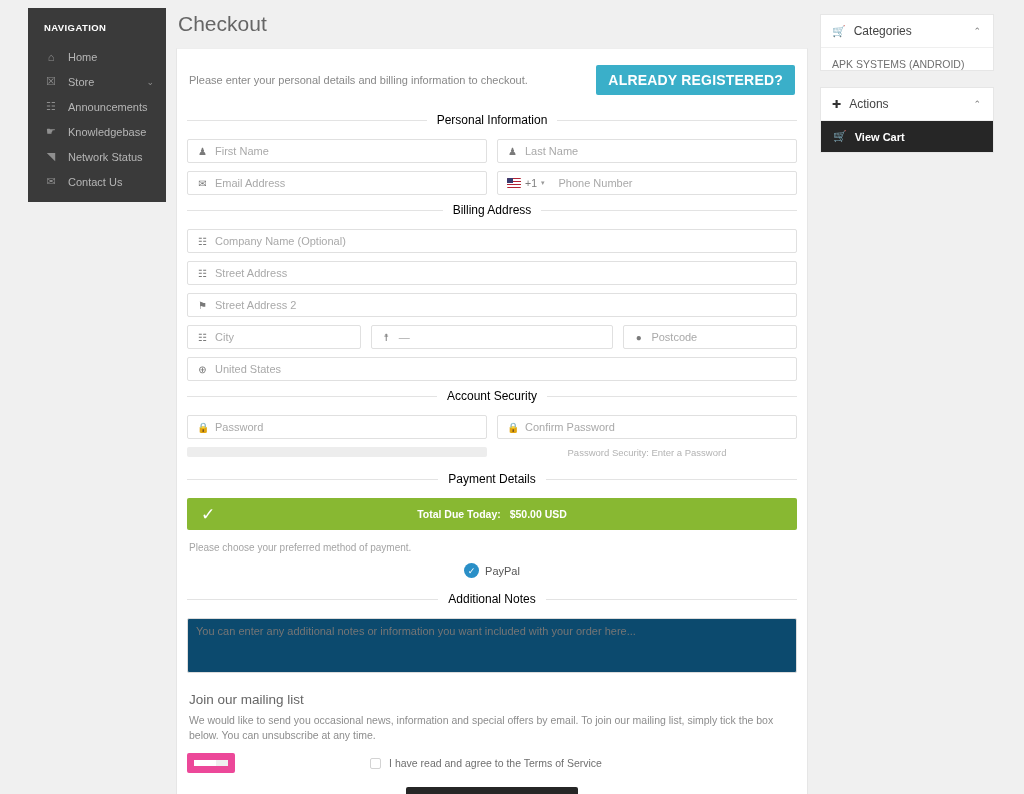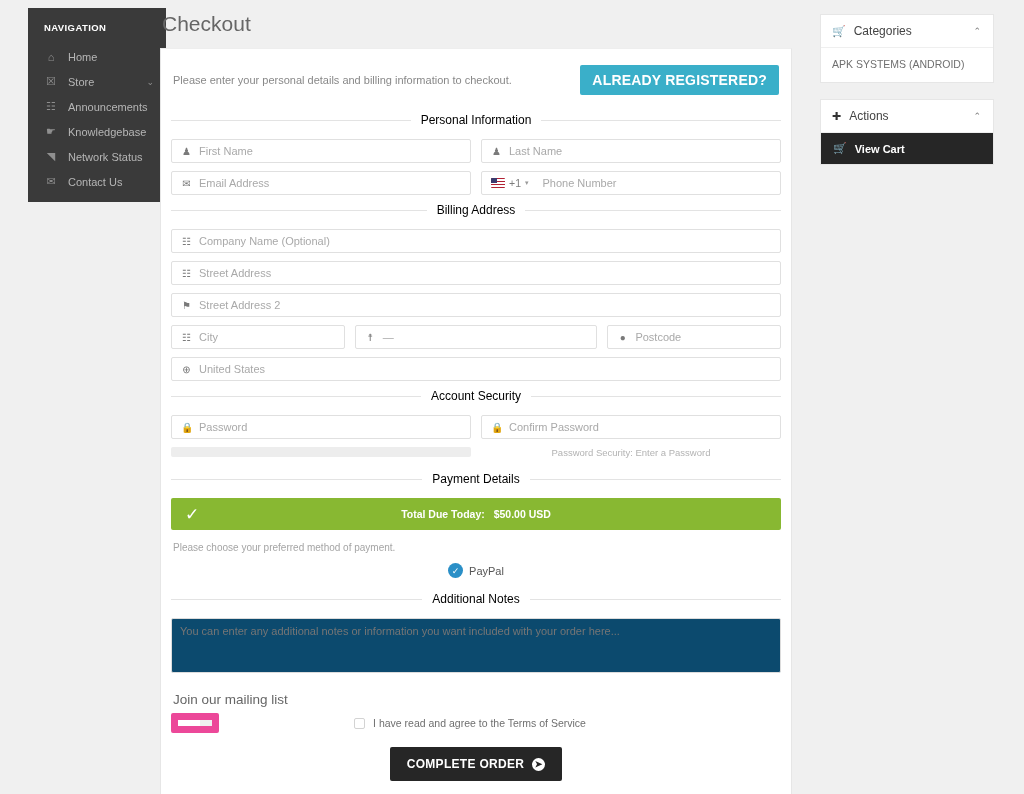--- a/index.html
+++ b/index.html
@@ -24,21 +24,21 @@
   }
   .nav-item {
     display:flex; align-items:center; gap:10px;
     padding:6px 10px 6px 16px; font-size:11px; color:#b6b6b6;
     position:relative;
   }
   .nav-item .nic { width:14px; text-align:center; font-size:11px; color:#8f8f8f; flex:0 0 14px; }
   .nav-item .chev { position:absolute; right:12px; font-size:9px; color:#8f8f8f; }
 
   
-  .main { position:absolute; left:160px; top:0; width:632px; height:794px; }
+  .main { position:absolute; left:176px; top:0; width:632px; height:794px; }
   .page-title { font-size:21px; color:#666; font-weight:normal; padding:12px 0 12px 2px; }
   .panel { background:#fff; border:1px solid #e6e6e6; border-top:1px solid #eee; padding:14px 10px 0 10px;
            min-height:740px; }
   .intro-row { display:flex; align-items:center; justify-content:space-between; padding:2px 2px 14px 2px;gap:36px; }
   .intro-text { font-size:11px; color:#888; }
   .btn-registered {
     background:#3aafc9; color:#fff; font-size:14px; font-weight:bold;
     letter-spacing:.2px; padding:7px 12px; border:none; border-radius:2px;
   }
 
@@ -119,21 +119,21 @@
 
   
   .rside { position:absolute; left:820px; top:14px; width:174px; }
   .card { background:#fff; border:1px solid #e6e6e6; margin-bottom:16px; }
   .card-head {
     display:flex; align-items:center; gap:8px; padding:9px 11px;
     font-size:12px; color:#444; border-bottom:1px solid #efefef; position:relative;
   }
   .card-head .cic { font-size:11px; color:#333; }
   .card-head .up { position:absolute; right:12px; font-size:9px; color:#777; }
-  .card-body { padding:10px 11px 12px 11px; }
+  .card-body { padding:10px 11px 0 11px; }
   .cat-link { font-size:10.5px; color:#6f6f6f; }
   .viewcart {
     background:#262626; color:#fff; display:flex; align-items:center; gap:8px;
     padding:9px 12px; font-size:11px; font-weight:bold;
   }
   .viewcart .vic { font-size:11px; }
 </style>
 </head>
 <body>
 
@@ -306,20 +306,21 @@
       <div class="legend">
         <span class="line"></span>
         <span class="lbl">Additional Notes</span>
         <span class="line"></span>
       </div>
 
       <textarea class="notes" placeholder="You can enter any additional notes or information you want included with your order here..." style=""></textarea>
 
       
       <div class="ml-title">Join our mailing list</div>
+      <div class="ml-desc">We would like to send you occasional news, information and special offers by email. To join our mailing list, simply tick the box below. You can unsubscribe at any time.</div>
 
       <div class="bottomrow">
         <div class="toggle">
           <span class="knob"></span>
           <span class="tlbl">No</span>
         </div>
         <div class="tos">
           <span class="box"></span>
           <span class="txt">I have read and agree to the Terms of Service</span>
         </div>

